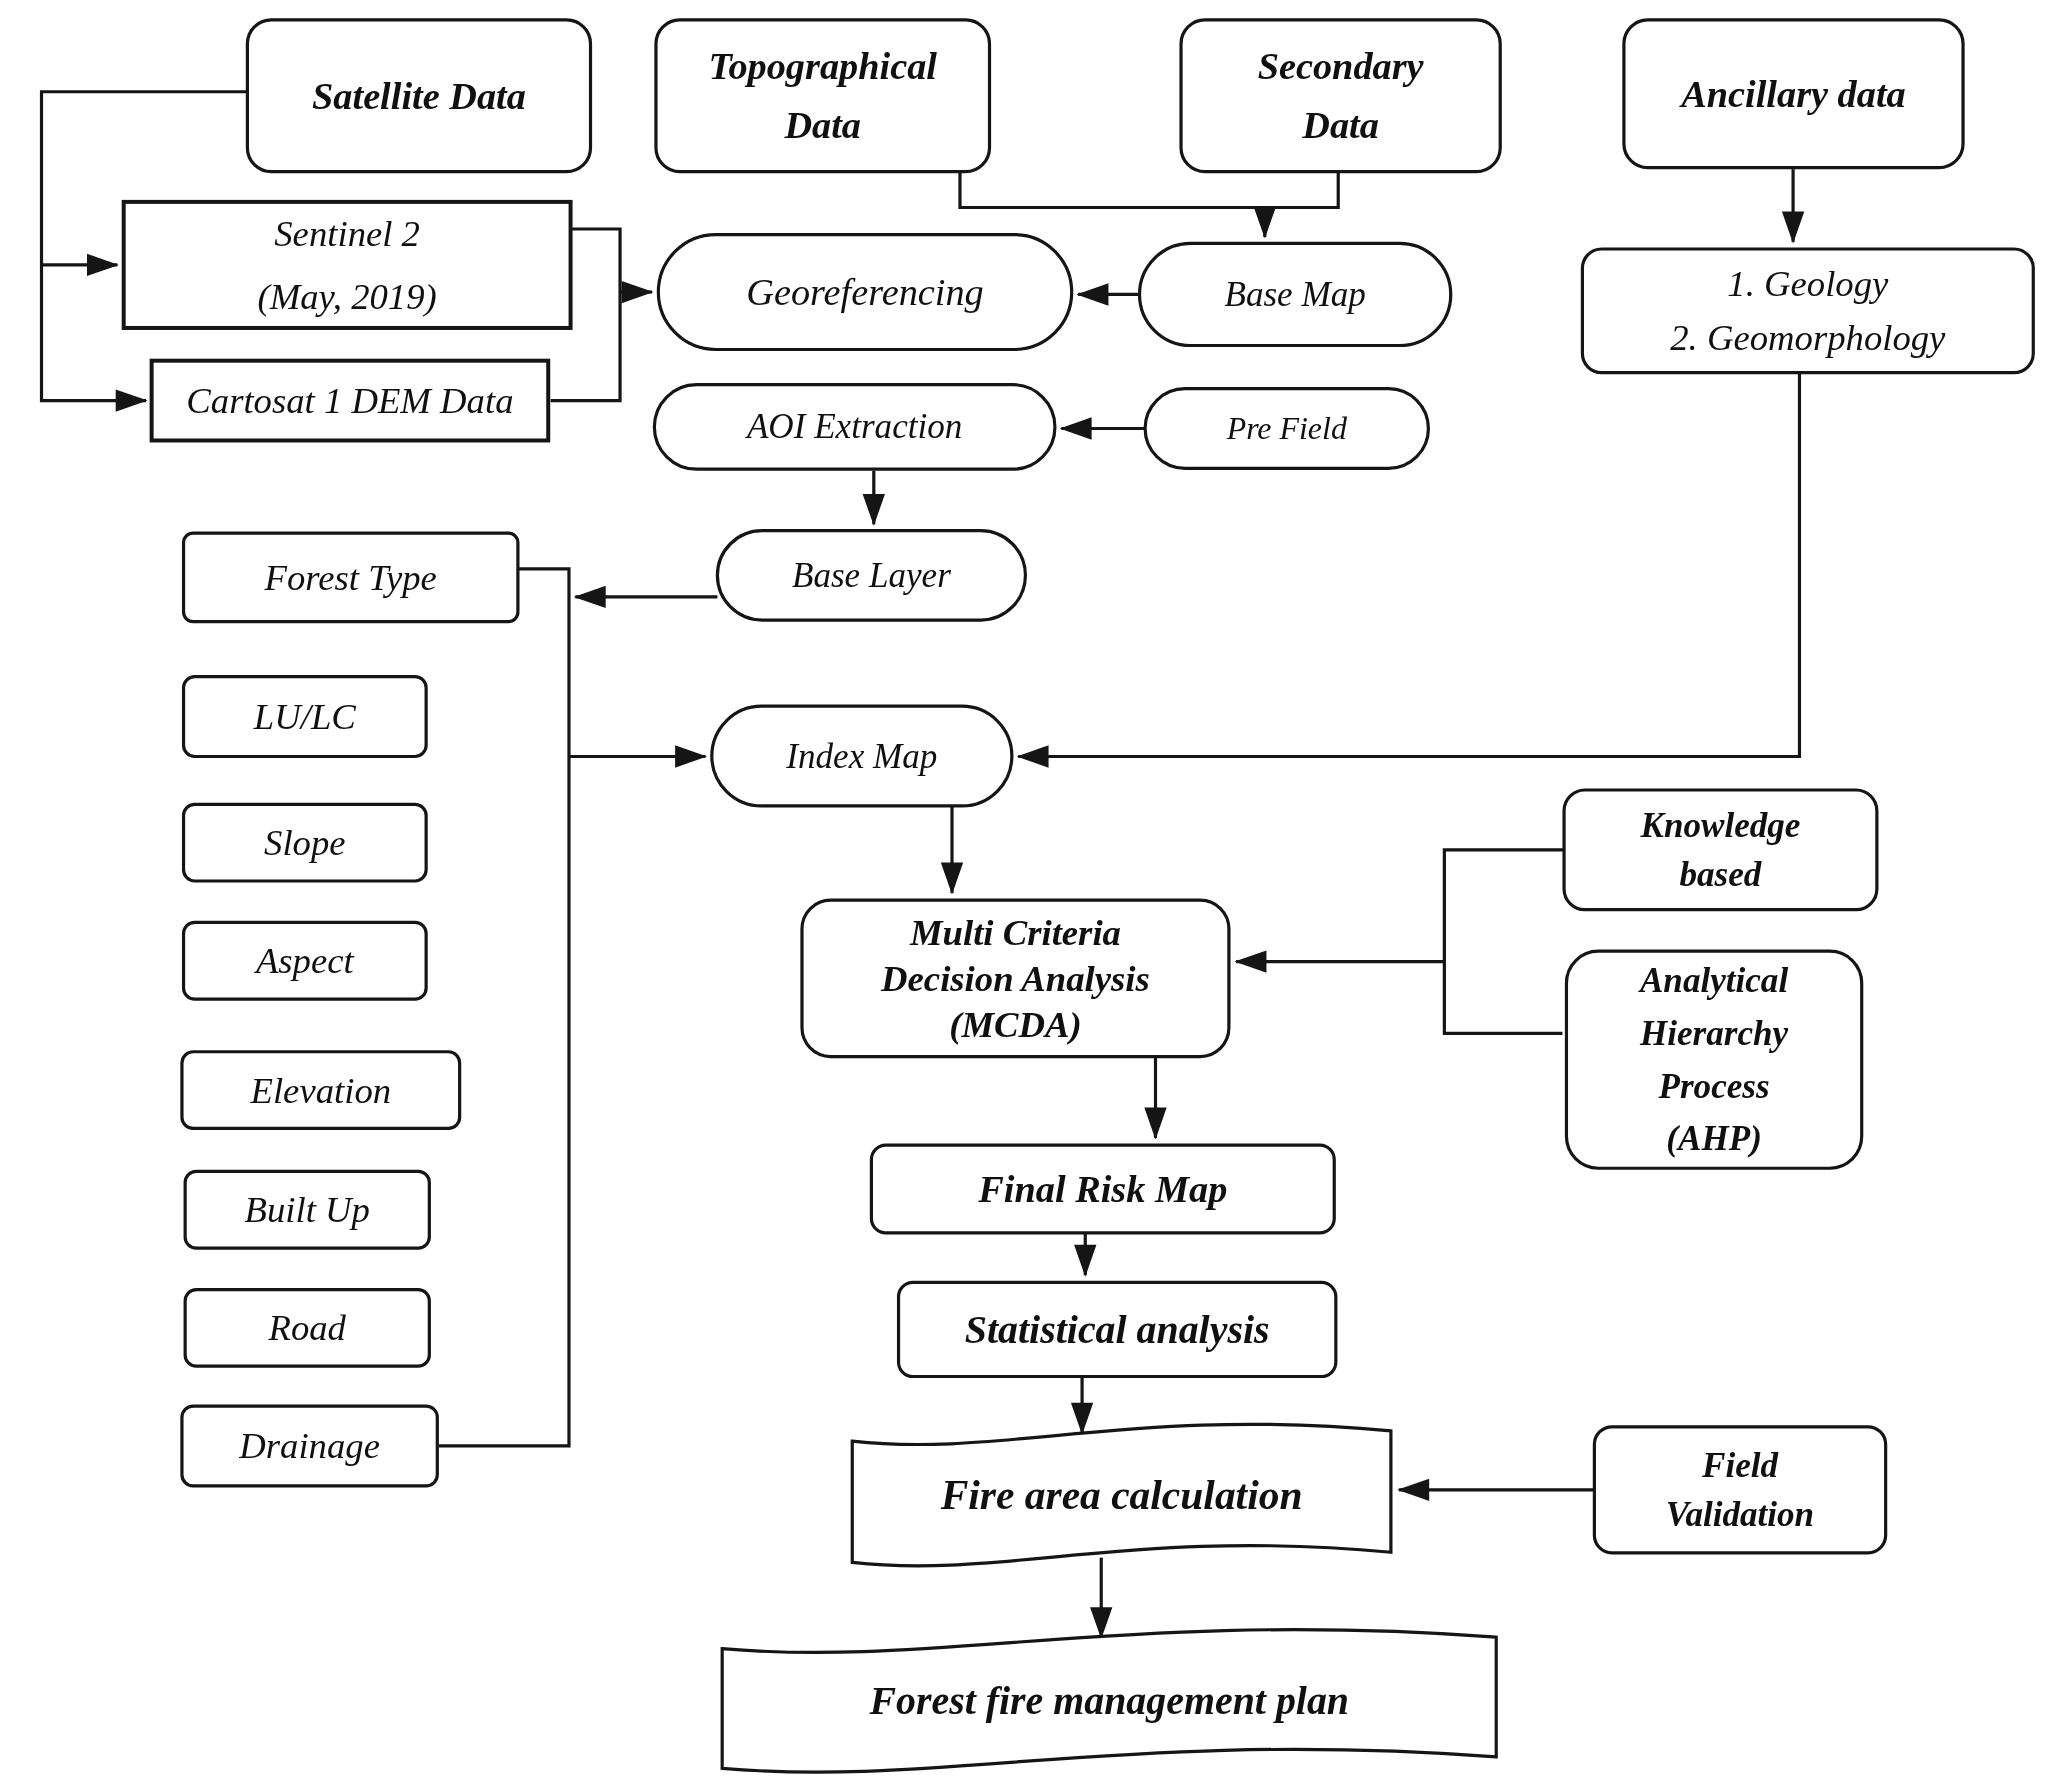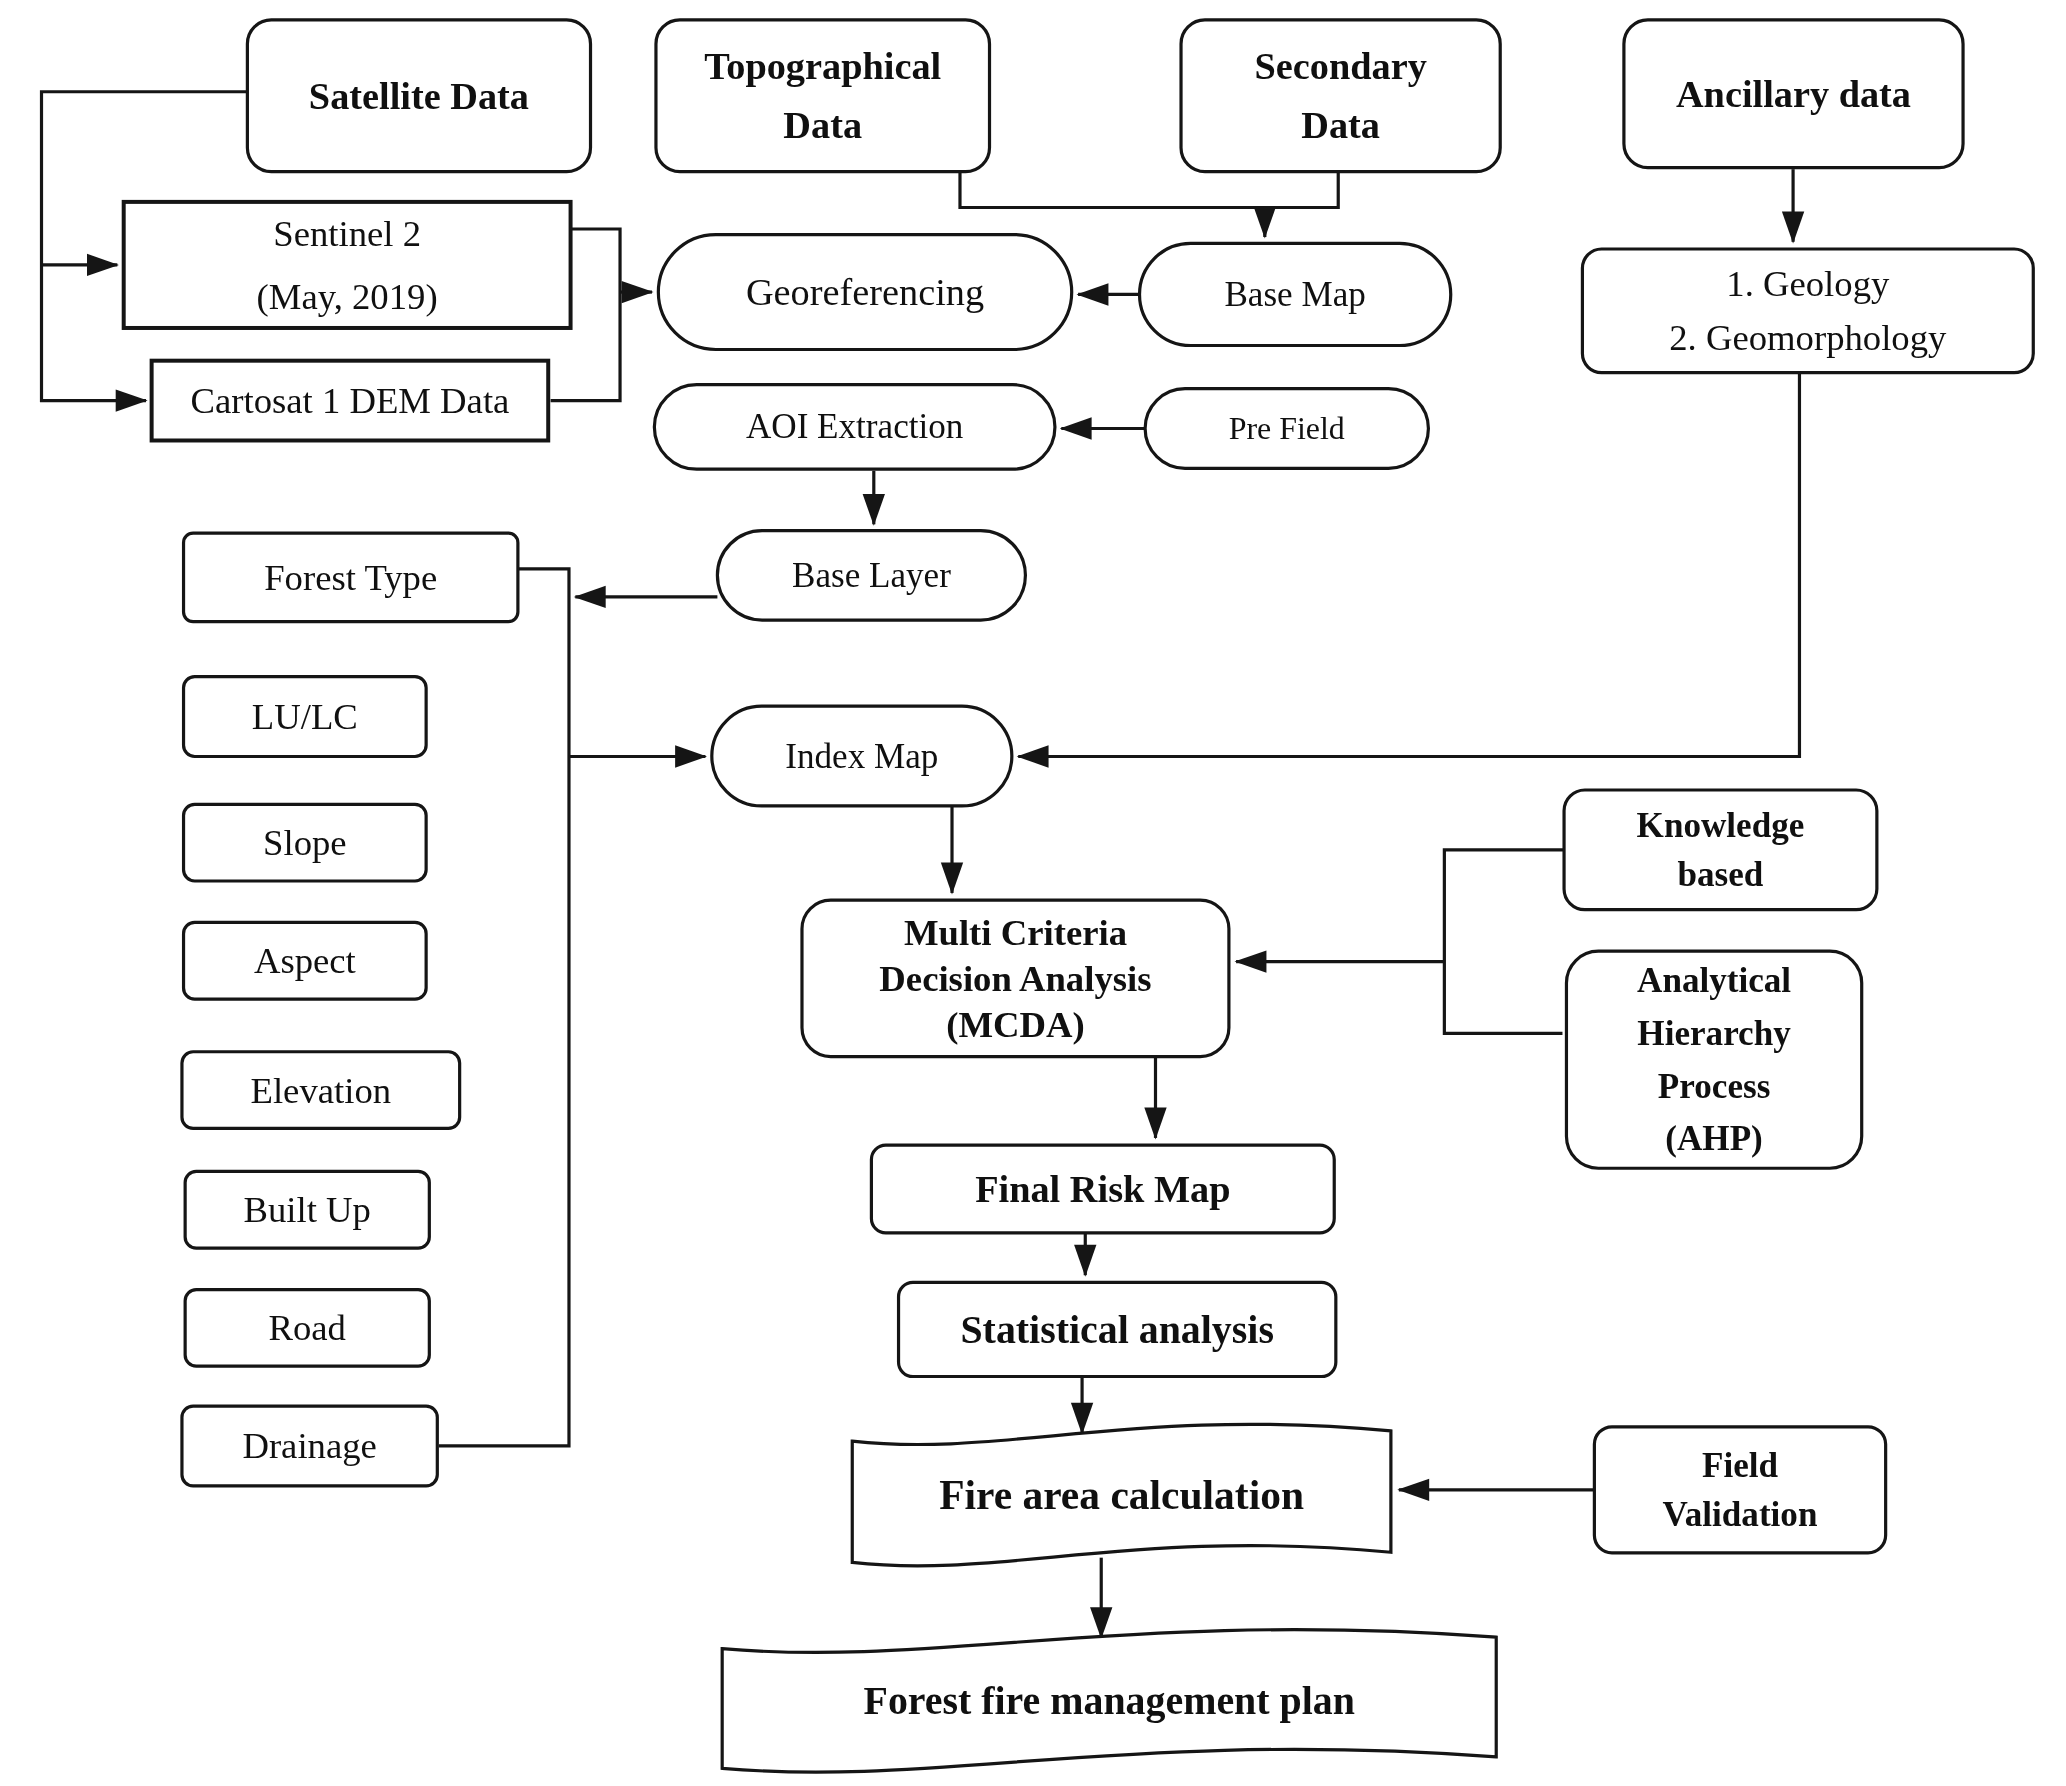--- a/index.html
+++ b/index.html
@@ -1,16 +1,16 @@
 <!DOCTYPE html>
 <html style="font-size:12.8px"><head>
 <meta charset="utf-8">
 <style>
   html,body{margin:0;padding:0;background:#ffffff;}
-  .page{width:100%;max-width:2066px;margin:0 auto;background:#ffffff;}
+  .page{width:100%;max-width:2066px;margin:0 auto;background:#ffffff;font-style:italic;}
   svg{display:block;width:100%;height:auto;background:#ffffff;}
   .shape{fill:#ffffff;stroke:#151515;}
   text{fill:#101010;font-family:"Liberation Serif","DejaVu Serif",serif;}
   .edge{fill:none;stroke:#151515;}
 </style>
 </head>
 <body>
 
 <div class="page">
   <svg id="diagram" xmlns="http://www.w3.org/2000/svg" role="img" viewBox="0 0 2589 2238">

